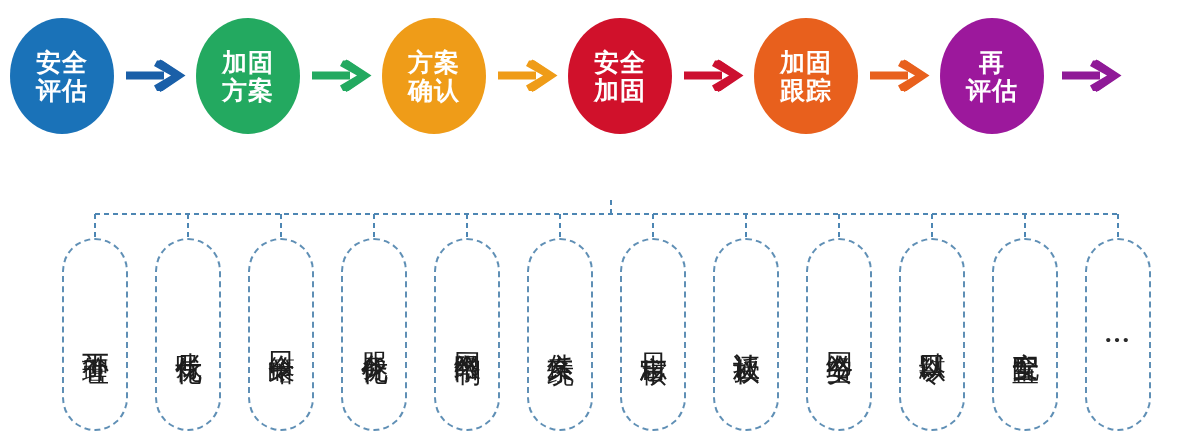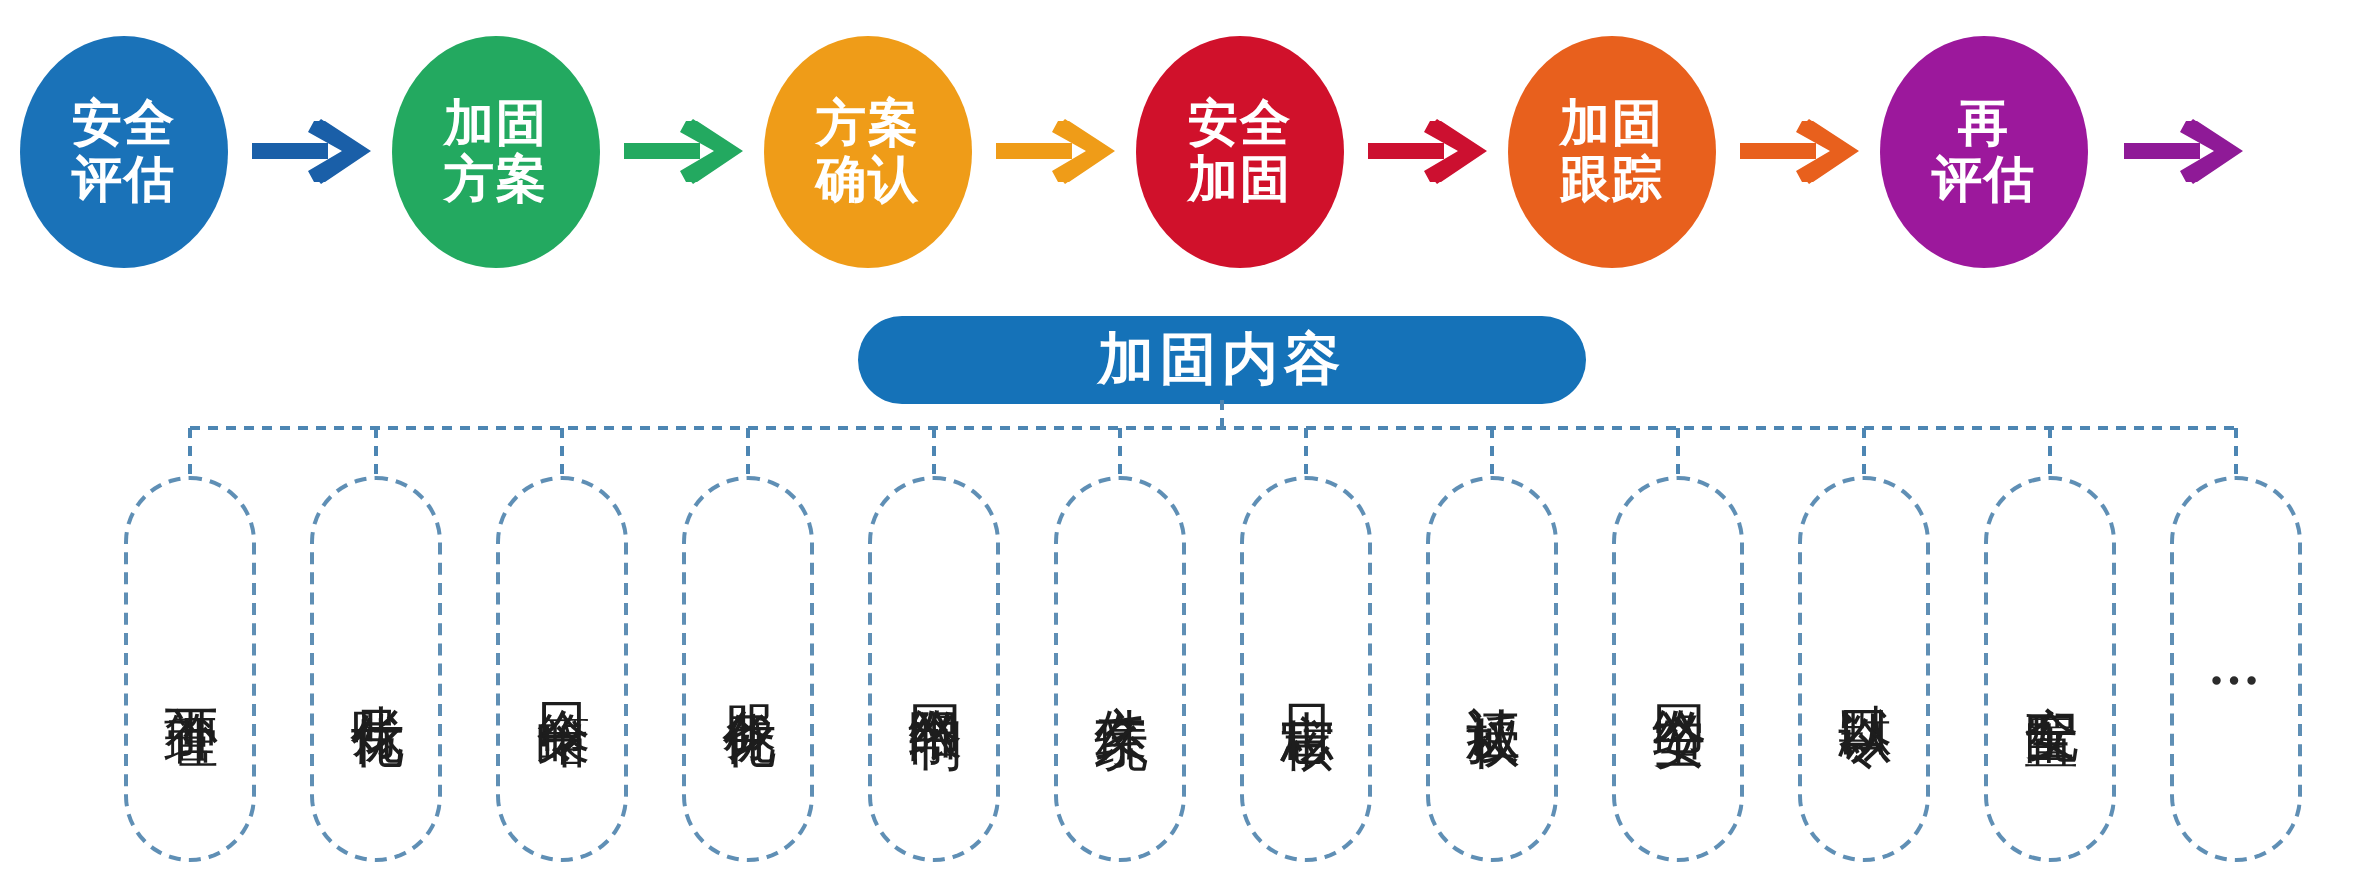--- a/index.html
+++ b/index.html
@@ -197,23 +197,20 @@
       </div>
       <div class="arrow" style="left: 1062px;">
         <svg viewBox="0 0 62 34" xmlns="http://www.w3.org/2000/svg">
           <path d="M0 12.5 H38 V20.5 H0 Z" fill="#8f1a97"></path>
           <path d="M33 2 L34.5 .5 L58 16.5 L34.5 33 L33 31.3 L30 28 L29.5 26.4 L46 16.5 L29.5 6.5 L30 5 Z" fill="#8f1a97"></path>
           <path d="M31 1.5 L36.5 1.5 L59.5 16.5 L36.5 32 L31 32 L28 26.5 L45 16.5 L28 7 Z" fill="#8f1a97"></path>
         </svg>
       </div>
     </div>
 
-  <div id="banner">
-    <span>加固内容</span>
-  </div>
 
   <div id="tree">
       <svg width="1190" height="48" viewBox="0 0 1190 48" xmlns="http://www.w3.org/2000/svg">
         <path d="M611 0 V14" stroke="#4d86b3" stroke-width="2" stroke-dasharray="5 4" fill="none"></path>
         <path d="M95 14 H1118" stroke="#4d86b3" stroke-width="2" stroke-dasharray="5 4" fill="none"></path>
         <path d="M95 14 V38" stroke="#4d86b3" stroke-width="2" stroke-dasharray="5 4" fill="none"></path>
         <path d="M188 14 V38" stroke="#4d86b3" stroke-width="2" stroke-dasharray="5 4" fill="none"></path>
         <path d="M281 14 V38" stroke="#4d86b3" stroke-width="2" stroke-dasharray="5 4" fill="none"></path>
         <path d="M374 14 V38" stroke="#4d86b3" stroke-width="2" stroke-dasharray="5 4" fill="none"></path>
         <path d="M467 14 V38" stroke="#4d86b3" stroke-width="2" stroke-dasharray="5 4" fill="none"></path>

